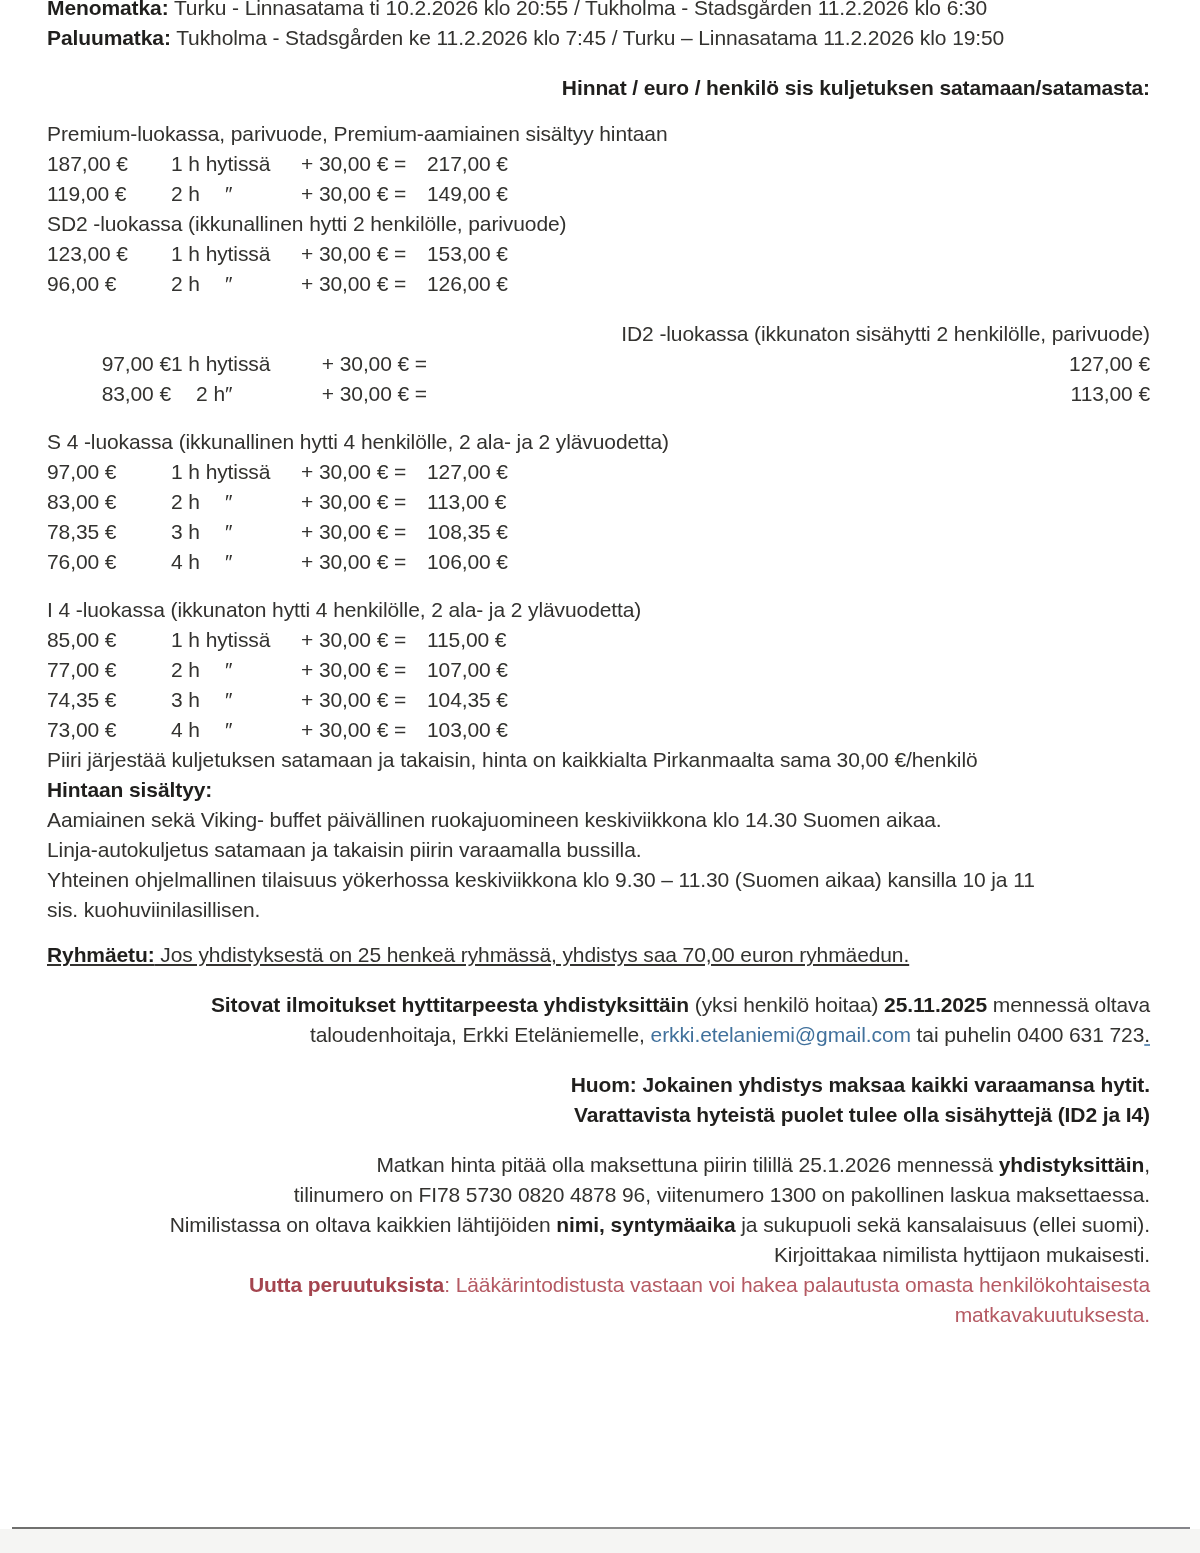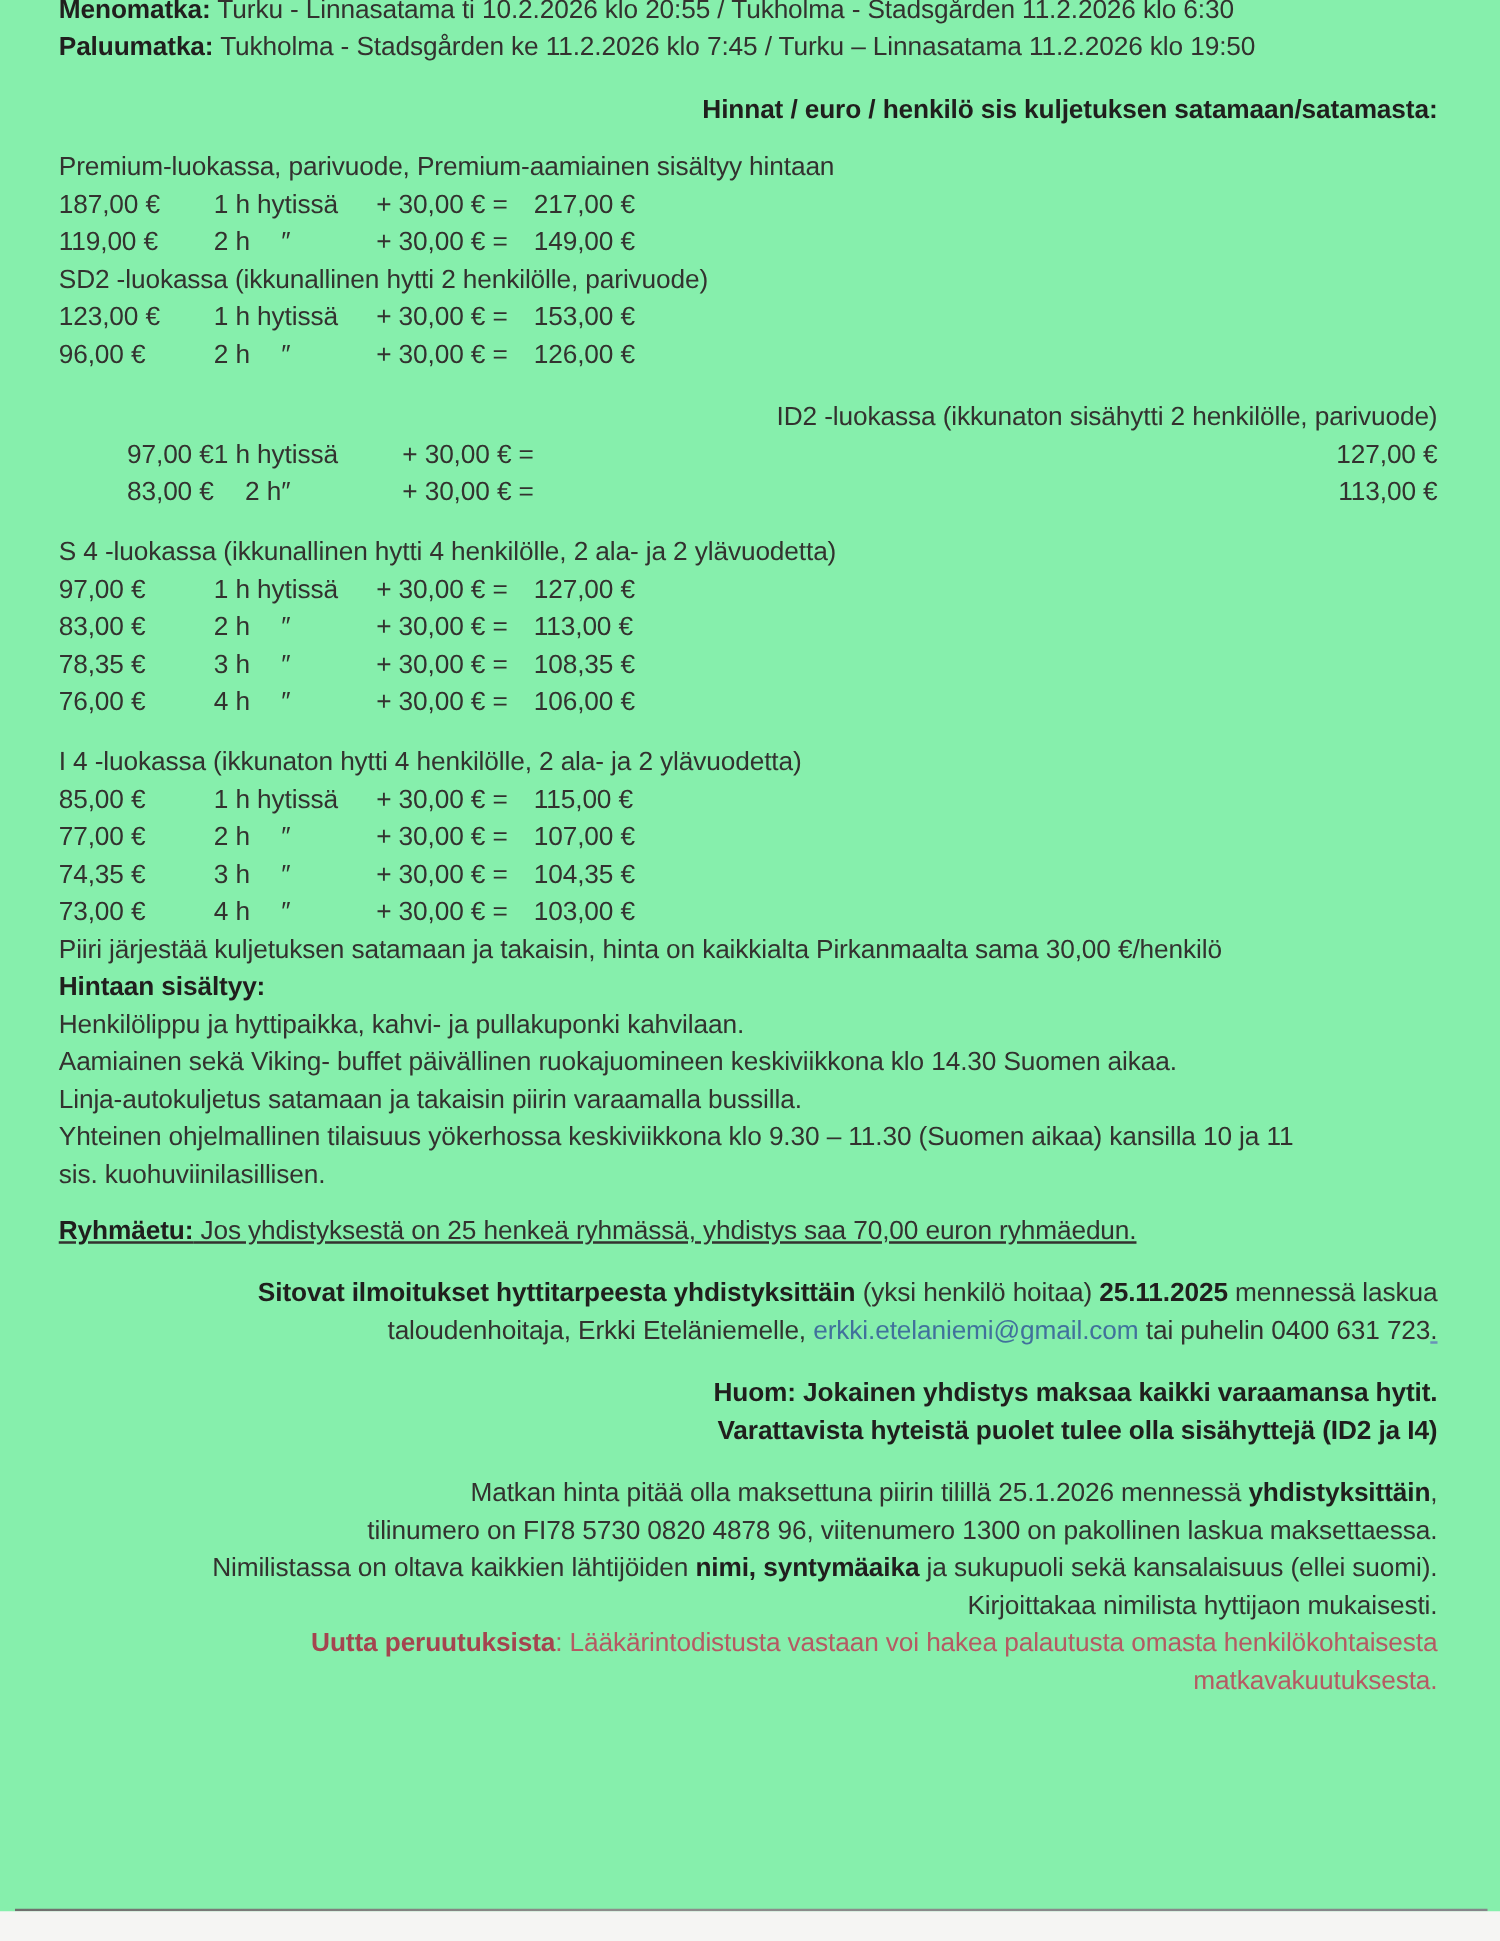--- a/index.html
+++ b/index.html
@@ -1,18 +1,18 @@
 <!DOCTYPE html>
 <html><head>
 <meta charset="utf-8">
 <style>
   html,body{margin:0;padding:0;background:#e6e6e4;}
   .page{
     position:relative;width:1200px;height:1553px;margin:0 auto;
-    background:#86efac;overflow:hidden;
+    background:#ffffff;overflow:hidden;
     font-family:"Liberation Sans","DejaVu Sans",sans-serif;
     font-size:21px;line-height:30px;color:#33322f;letter-spacing:-0.1px;
   }
   .doc{padding:0 50px 0 47px;}
   .line{margin:0;}
   .b{font-weight:bold;color:#201f1d;}
   .mtneg{margin-top:-7px;}
   .mt15{margin-top:15px;text-decoration:underline;}
   .mt16{margin-top:16px;}
   .mt18{margin-top:18px;}
@@ -184,31 +184,30 @@
           </span>
         <span>+ 30,00 € =</span>
         <span>103,00 €</span>
       </div>
     </div>
 
     <p class="line mt22">Piiri järjestää kuljetuksen satamaan ja takaisin, hinta on kaikkialta Pirkanmaalta sama 30,00 €/henkilö</p>
 
     <div>
       <div class="line b">Hintaan sisältyy:</div>
-      <div class="line">Henkilölippu ja hyttipaikka, kahvi- ja pullakuponki kahvilaan.</div>
       <div class="line">Aamiainen sekä Viking- buffet päivällinen ruokajuomineen keskiviikkona klo 14.30 Suomen aikaa.</div>
       <div class="line">Linja-autokuljetus satamaan ja takaisin piirin varaamalla bussilla.</div>
       <div class="line">Yhteinen ohjelmallinen tilaisuus yökerhossa keskiviikkona klo 9.30 – 11.30 (Suomen aikaa) kansilla 10 ja 11</div>
       <div class="line">sis. kuohuviinilasillisen.</div>
     </div>
 
     <p class="line mt15"><span class="b">Ryhmäetu:</span><span> Jos yhdistyksestä on 25 henkeä ryhmässä, yhdistys saa 70,00 euron ryhmäedun.</span></p>
 
     <div class="mt20">
-      <div class="line"><span class="b">Sitovat ilmoitukset hyttitarpeesta yhdistyksittäin</span><span> (yksi henkilö hoitaa) </span><span class="b">25.11.2025</span><span> mennessä laskua</span></div>
+      <div class="line"><span class="b">Sitovat ilmoitukset hyttitarpeesta yhdistyksittäin</span><span> (yksi henkilö hoitaa) </span><span class="b">25.11.2025</span><span> mennessä oltava</span></div>
       <div class="line"><span>taloudenhoitaja, Erkki Eteläniemelle, </span><a class="link">erkki.etelaniemi@gmail.com</a><span> tai puhelin 0400 631 723</span><span class="enddot">.</span></div>
     </div>
 
     <div class="mt20">
       <div class="line b">Huom: Jokainen yhdistys maksaa kaikki varaamansa hytit.</div>
       <div class="line b">Varattavista hyteistä puolet tulee olla sisähyttejä (ID2 ja I4)</div>
     </div>
 
     <div class="mt20">
       <div class="line"><span>Matkan hinta pitää olla maksettuna piirin tilillä 25.1.2026 mennessä </span><span class="b">yhdistyksittäin</span><span>,</span></div>

